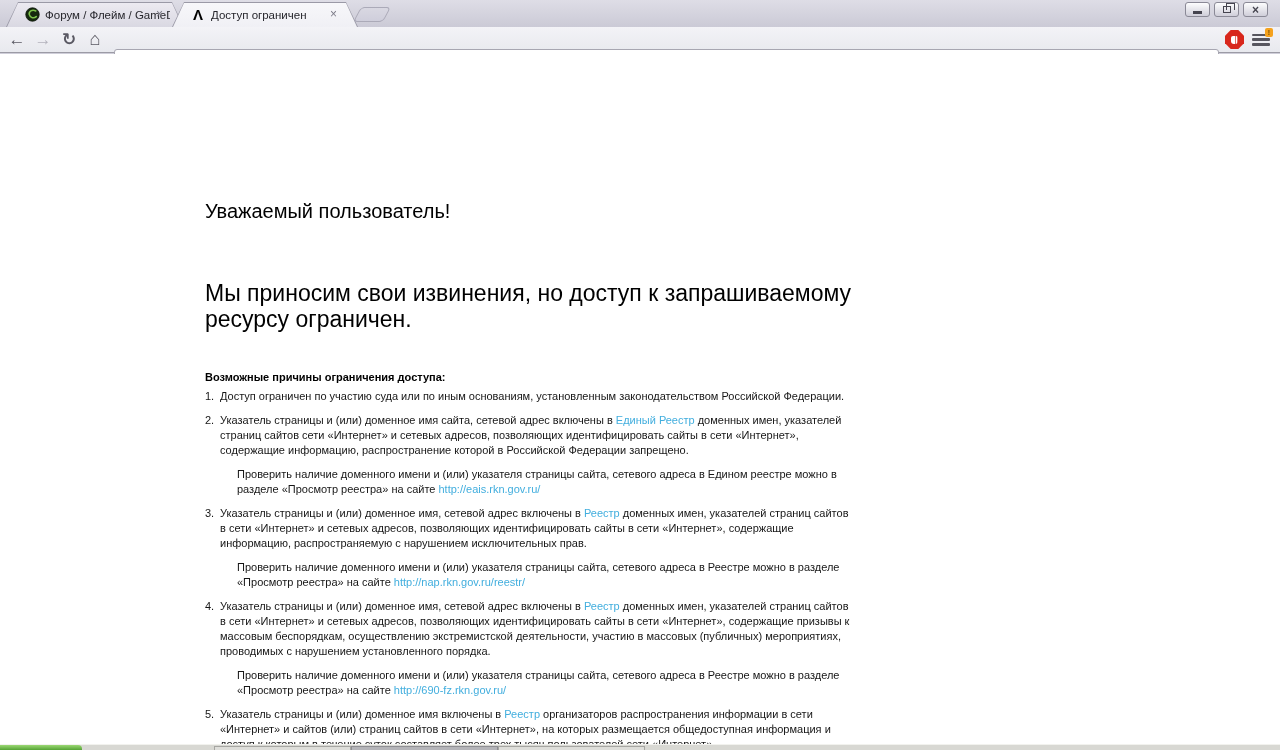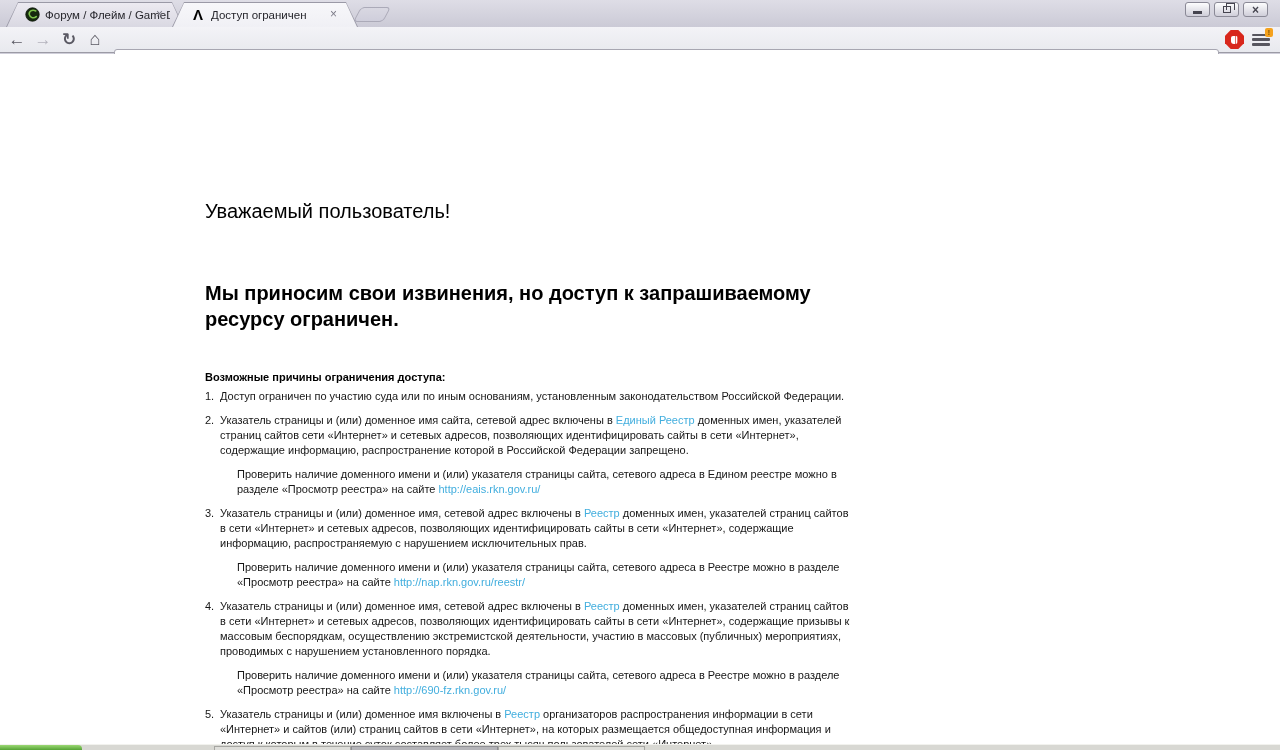--- a/index.html
+++ b/index.html
@@ -62,21 +62,21 @@
   .menu-btn { width:18px; height:16px; margin-right:10px; flex:none; position:relative;
     display:flex; flex-direction:column; justify-content:space-between; padding:2px 0; }
   .menu-bar { height:2.6px; background:#57565f; border-radius:1px; }
   .menu-badge { position:absolute; top:-4px; right:-3px; width:8px; height:9px;
     background:#f5a21d; border-radius:2px; font-size:7px; font-weight:bold; color:#7a4d00;
     text-align:center; line-height:9px; }
 
   
   .content { position:absolute; top:54px; left:0; right:0; bottom:6px; background:#fff; overflow:hidden; }
   .h1 { position:absolute; left:205px; top:146px; font-size:20px; font-weight:normal; color:#000; }
-  .h2 { position:absolute; left:205px; top:226px; width:672px; font-size:20px; font-weight:bold;
+  .h2 { position:absolute; left:205px; top:226px; width:672px; font-size:23px; font-weight:normal;
     color:#000; line-height:26px; }
   .body-copy { position:absolute; left:205px; top:262px; width:666px; font-size:11px;
     line-height:15px; color:#161616; }
   .reasons-title { font-size:11px; font-weight:bold; color:#000; margin-bottom:4px; }
   .item { display:flex; margin-bottom:9px; }
   .num { flex:0 0 15px; }
   .itext { flex:1; max-width:634px; }
   .note { margin-left:32px; max-width:634px; margin-bottom:9px; }
   a.lnk { color:#42aede; text-decoration:none; cursor:pointer; }
 

